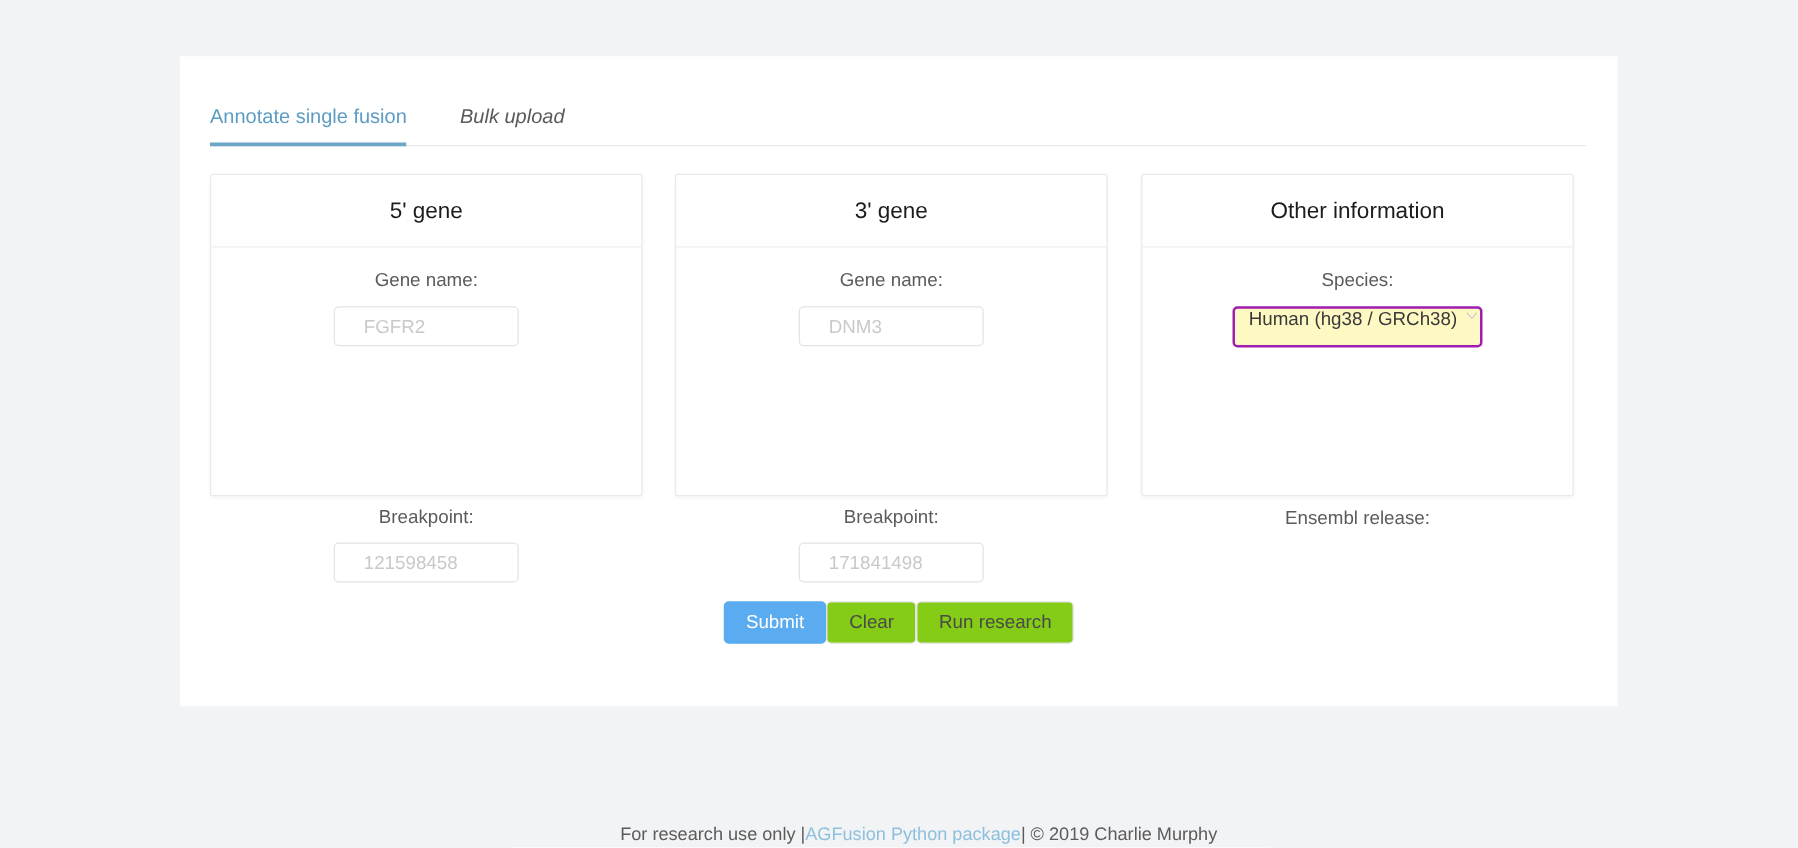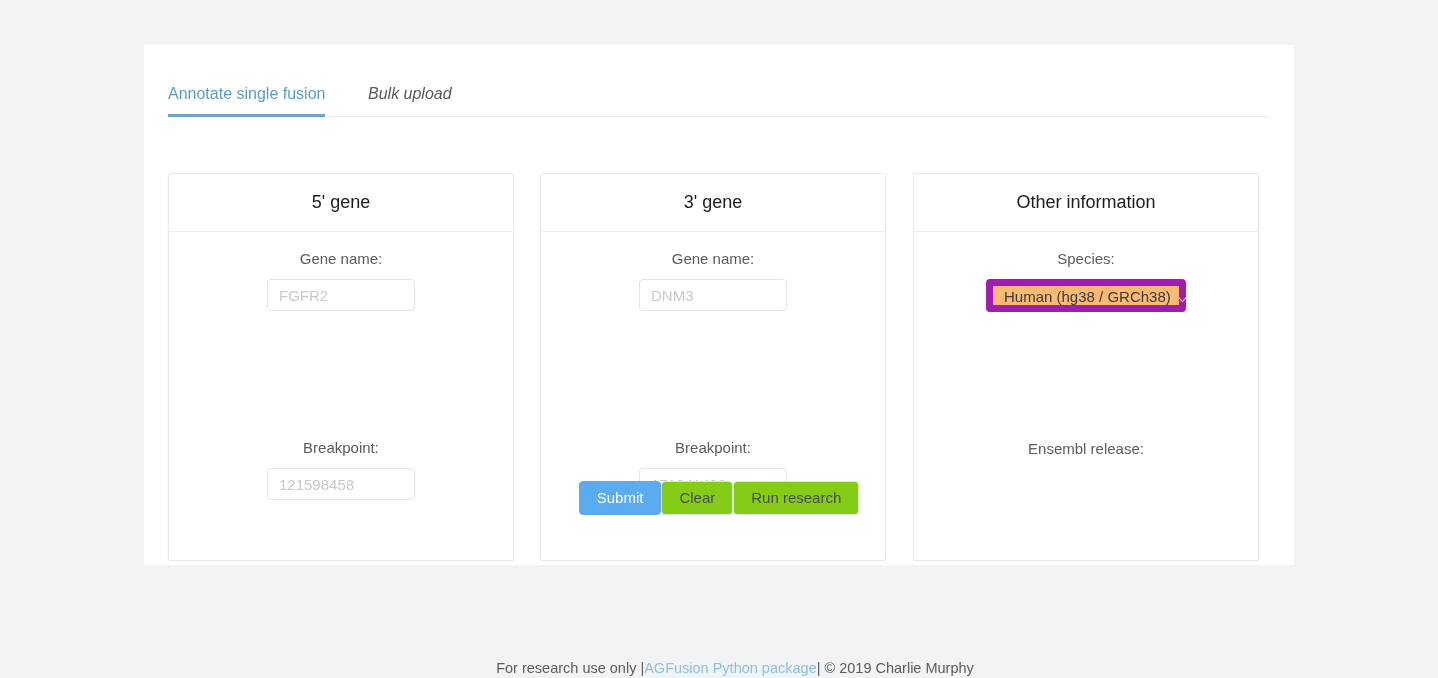--- a/index.html
+++ b/index.html
@@ -70,27 +70,26 @@
     position: absolute;
     left: 24px;
     top: 94px;
     width: 1101px;
     height: 323px;
   }
   .card {
     position: absolute;
     top: 0;
     width: 346px;
-    height: 388px;
+    height: 258px;
     background: #ffffff;
     border: 1px solid #eaeaea;
     border-radius: 2px;
     box-sizing: border-box;
     box-shadow: 0 1px 3px rgba(0,0,0,0.045);
-    margin-top: 34px;
   }
   #card-five-prime  { left: 0px; }
   #card-three-prime { left: 372px; }
   #card-other       { left: 745px; }
 
   .card-header {
     height: 58px;
     border-bottom: 1px solid #eeeeee;
     display: flex;
     align-items: center;
@@ -124,42 +123,42 @@
   }
   .gap-block { height: 62px; }
   .gap-block-other { height: 62px; }
 
   .text-input {
     width: 148px;
     height: 32px;
     border: 1px solid #e4e4e4;
     border-radius: 4px;
     box-sizing: border-box;
-    padding: 0 11px;
+    padding: 0 23px;
     font-size: 15px;
     color: #333;
     font-family: "Liberation Sans", sans-serif;
     background: #fff;
     outline: none;
   }
   .text-input::placeholder {
     color: #c9c9c9;
     opacity: 1;
   }
 
   
   .select-box {
     width: 200px;
     height: 33px;
-    border: 7px solid #a21caf;
+    border: 2px solid #a21caf;
     border-radius: 4px;
     box-sizing: border-box;
-    background: #fdba74;
-    display: flex;
-    align-items: flex-end;
+    background: #fef9c3;
+    display: flex;
+    align-items: flex-start;
     padding: 0 11px;
     cursor: pointer;
     position: relative;
   }
   .select-value {
     font-size: 15px;
     color: #3a3a3a;
     flex: 1;
     white-space: nowrap;
   }

